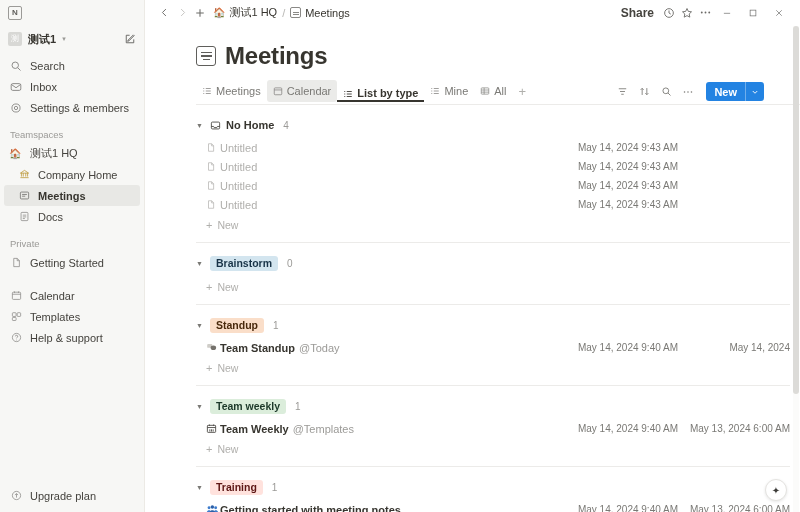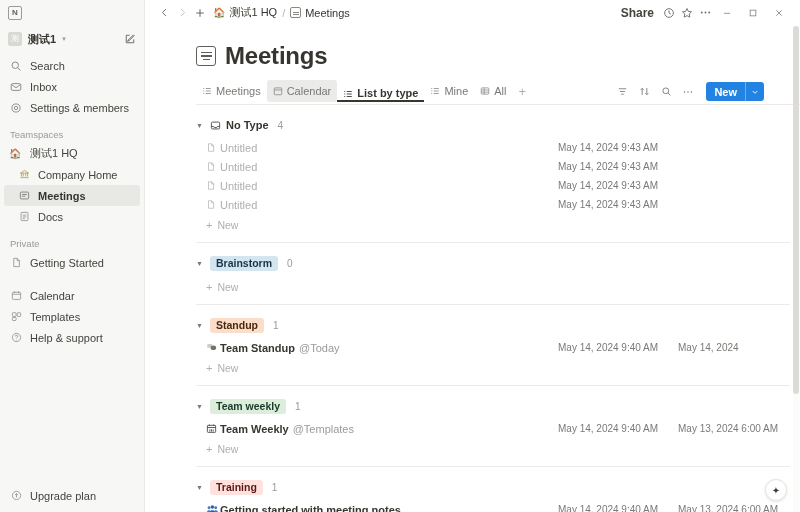--- a/index.html
+++ b/index.html
@@ -140,21 +140,21 @@
 
   .row {
     display: flex; align-items: center; height: 19px; cursor: pointer;
     padding-left: 10px; border-radius: 2px;
   }
   .row .ric { width: 14px; flex: 0 0 14px; display: flex; align-items: center; font-size: 10px; color: #9b9a97; }
   .row .rtitle { font-size: 11px; color: #37352f; font-weight: 600; white-space: nowrap; }
   .row.untitled .rtitle { color: #b0afac; font-weight: 400; }
   .row .rmention { font-size: 11px; color: #9b9a97; margin-left: 4px; white-space: nowrap; }
   .row .rspace { flex: 1; }
-  .row .rdate { font-size: 10px; color: #7a7975; white-space: nowrap; text-align: left; }
+  .row .rdate { font-size: 10px; color: #7a7975; white-space: nowrap; text-align: right; }
   .row .rdate.d1 { width: 120px; }
   .row .rdate.d2 { width: 112px; }
   .newrow {
     display: flex; align-items: center; gap: 5px; height: 22px; padding-left: 10px;
     font-size: 10.5px; color: #b0afac; cursor: pointer; border-radius: 2px;
   }
   .newrow .np { font-size: 11px; }
   .gsep { height: 1px; background: #ecebe9; margin-top: 6px; margin-right: 0; }
 
   
@@ -491,21 +491,21 @@
 
         <div class="group">
           <div class="grouphead">
             <span class="gcaret">▼</span>
             <span class="gicon">
               <svg width="11" height="11" viewBox="0 0 16 16" fill="none" stroke="#45433e" stroke-width="1.25">
                   <rect x="2" y="3" width="12" height="10" rx="1.6"></rect>
                   <path d="M2 9.4h3.2l1 1.6h3.6l1-1.6H14"></path>
                 </svg>
             </span>
-            <span class="gname">No Type</span>
+            <span class="gname">No Home</span>
             <span class="gcount">4</span>
           </div>
 
           <div class="row untitled">
             <span class="ric">
               <svg width="10" height="11" viewBox="0 0 16 16" fill="none" stroke="#b5b4b1" stroke-width="1.2">
                   <path d="M4 2h5l3.2 3.2V14H4z"></path>
                   <path d="M9 2v3.4h3.2"></path>
                 </svg>
             </span>

